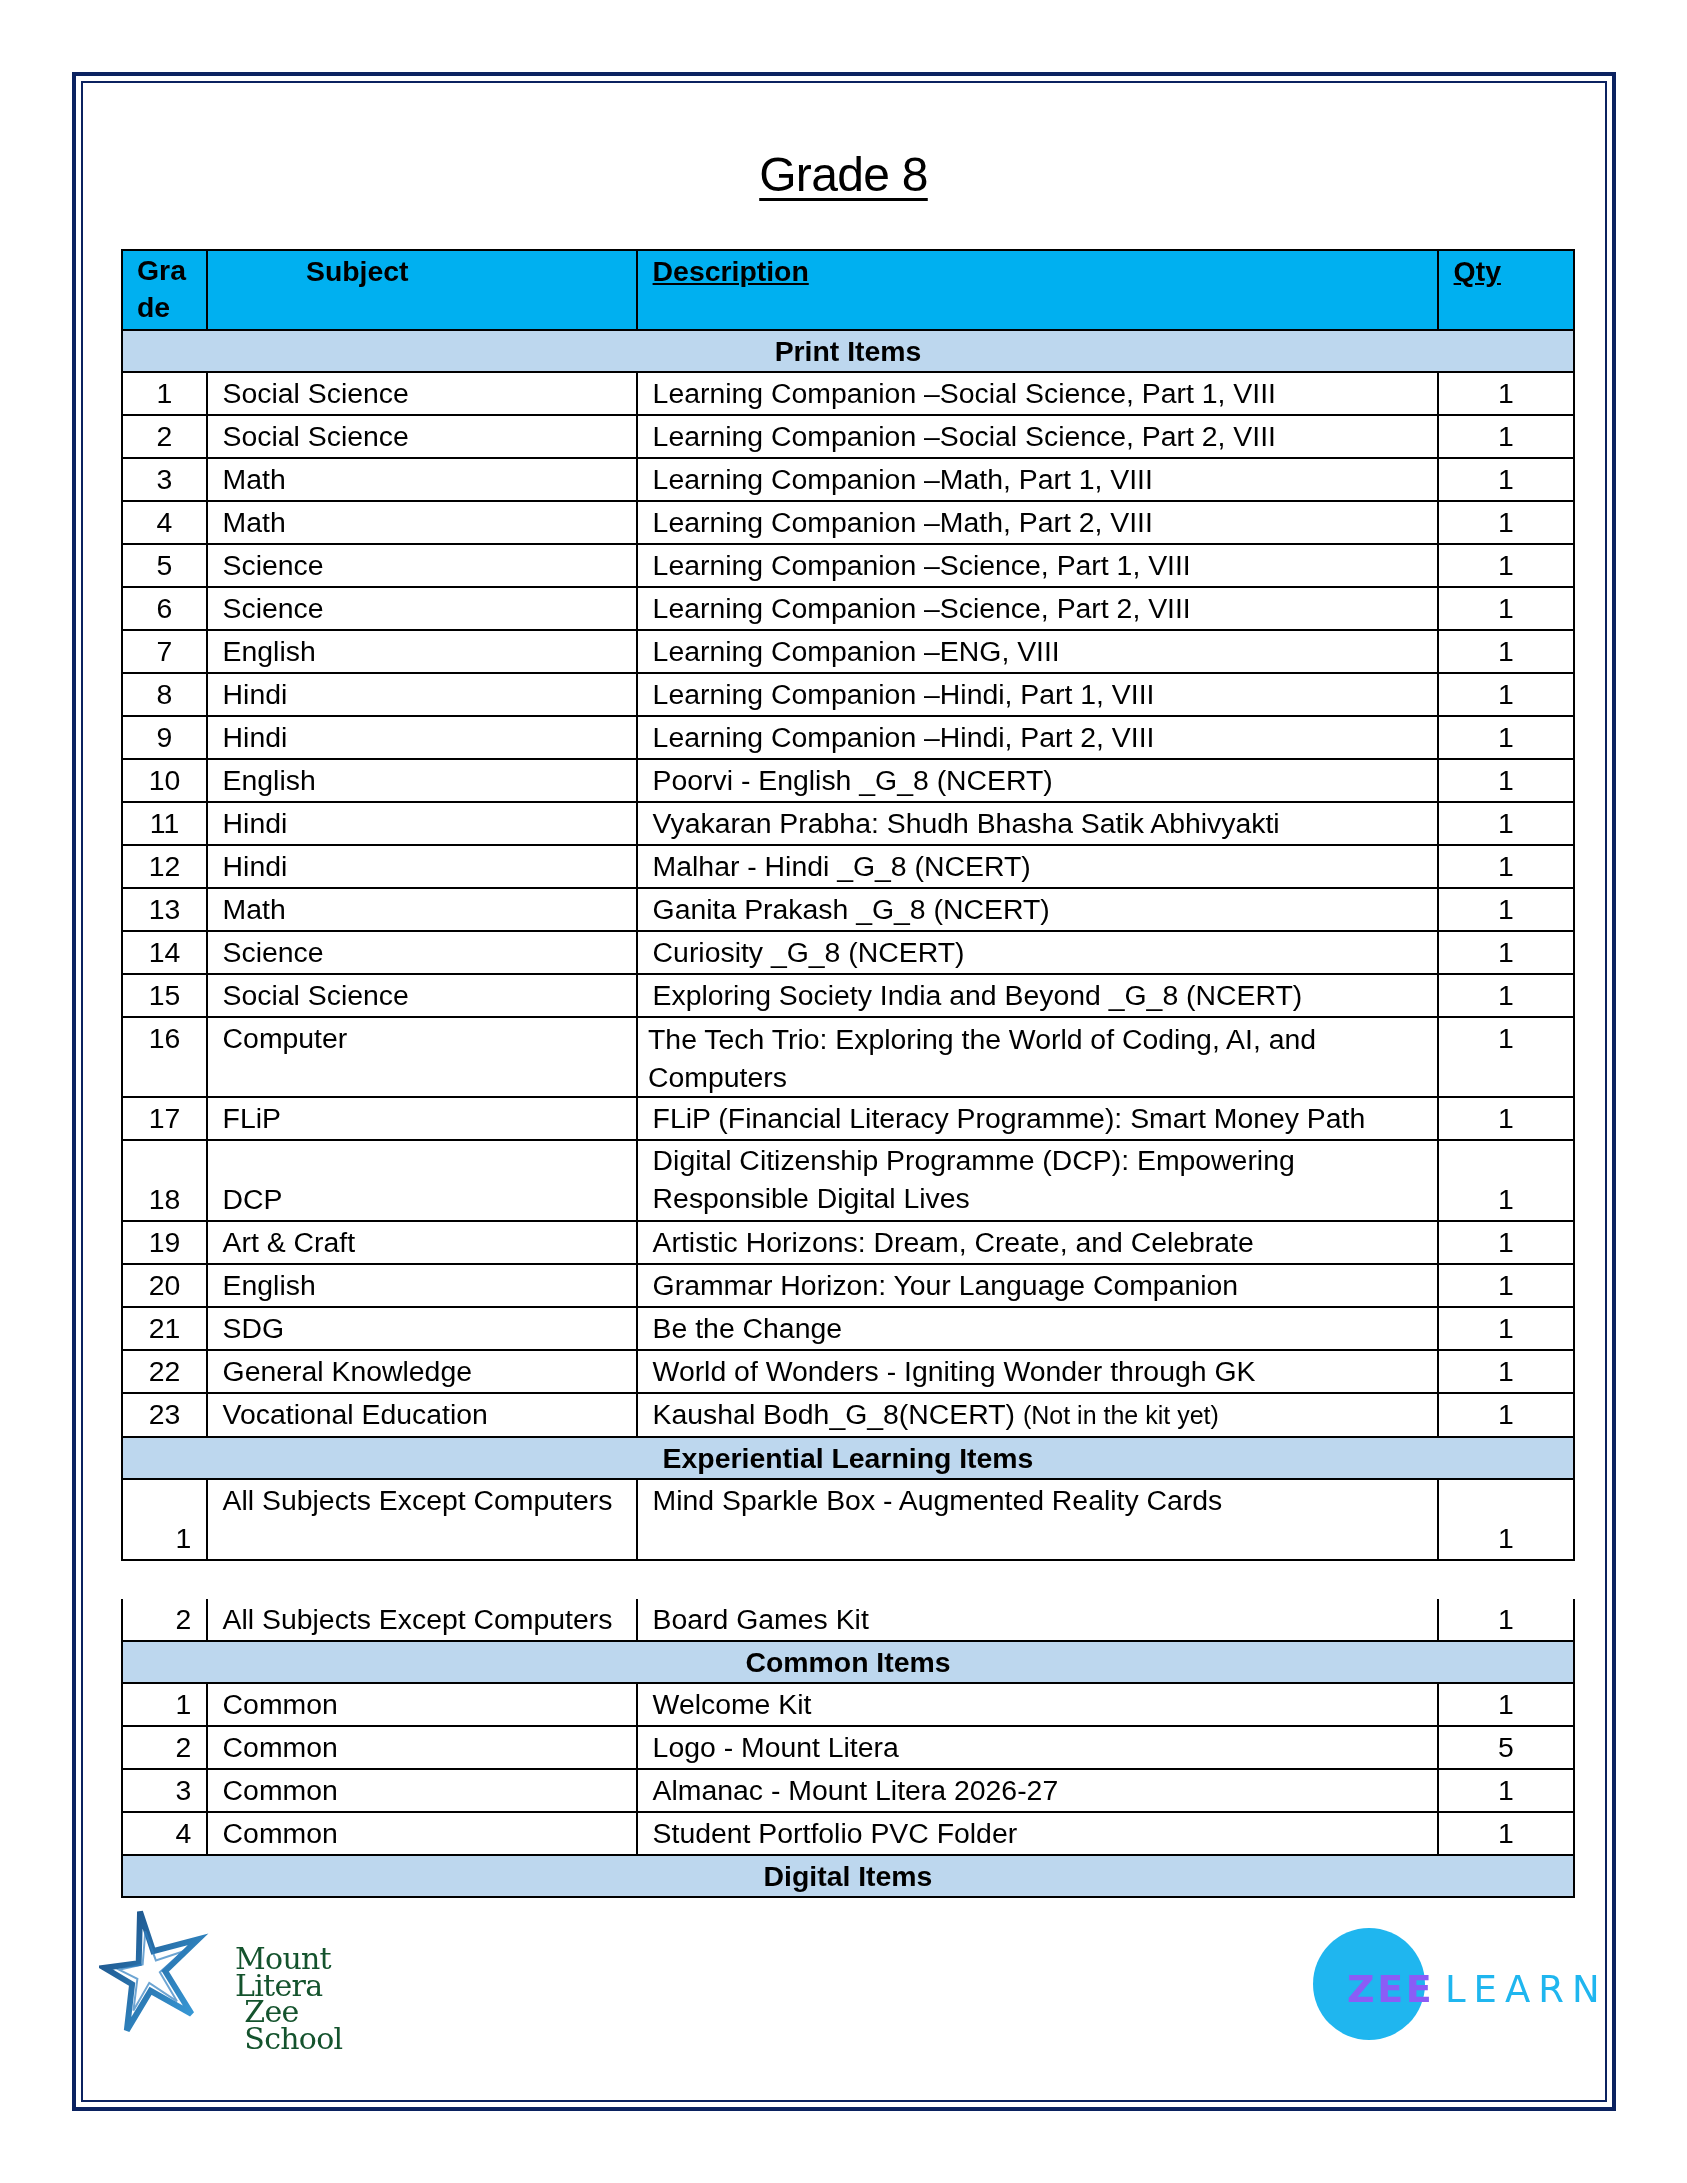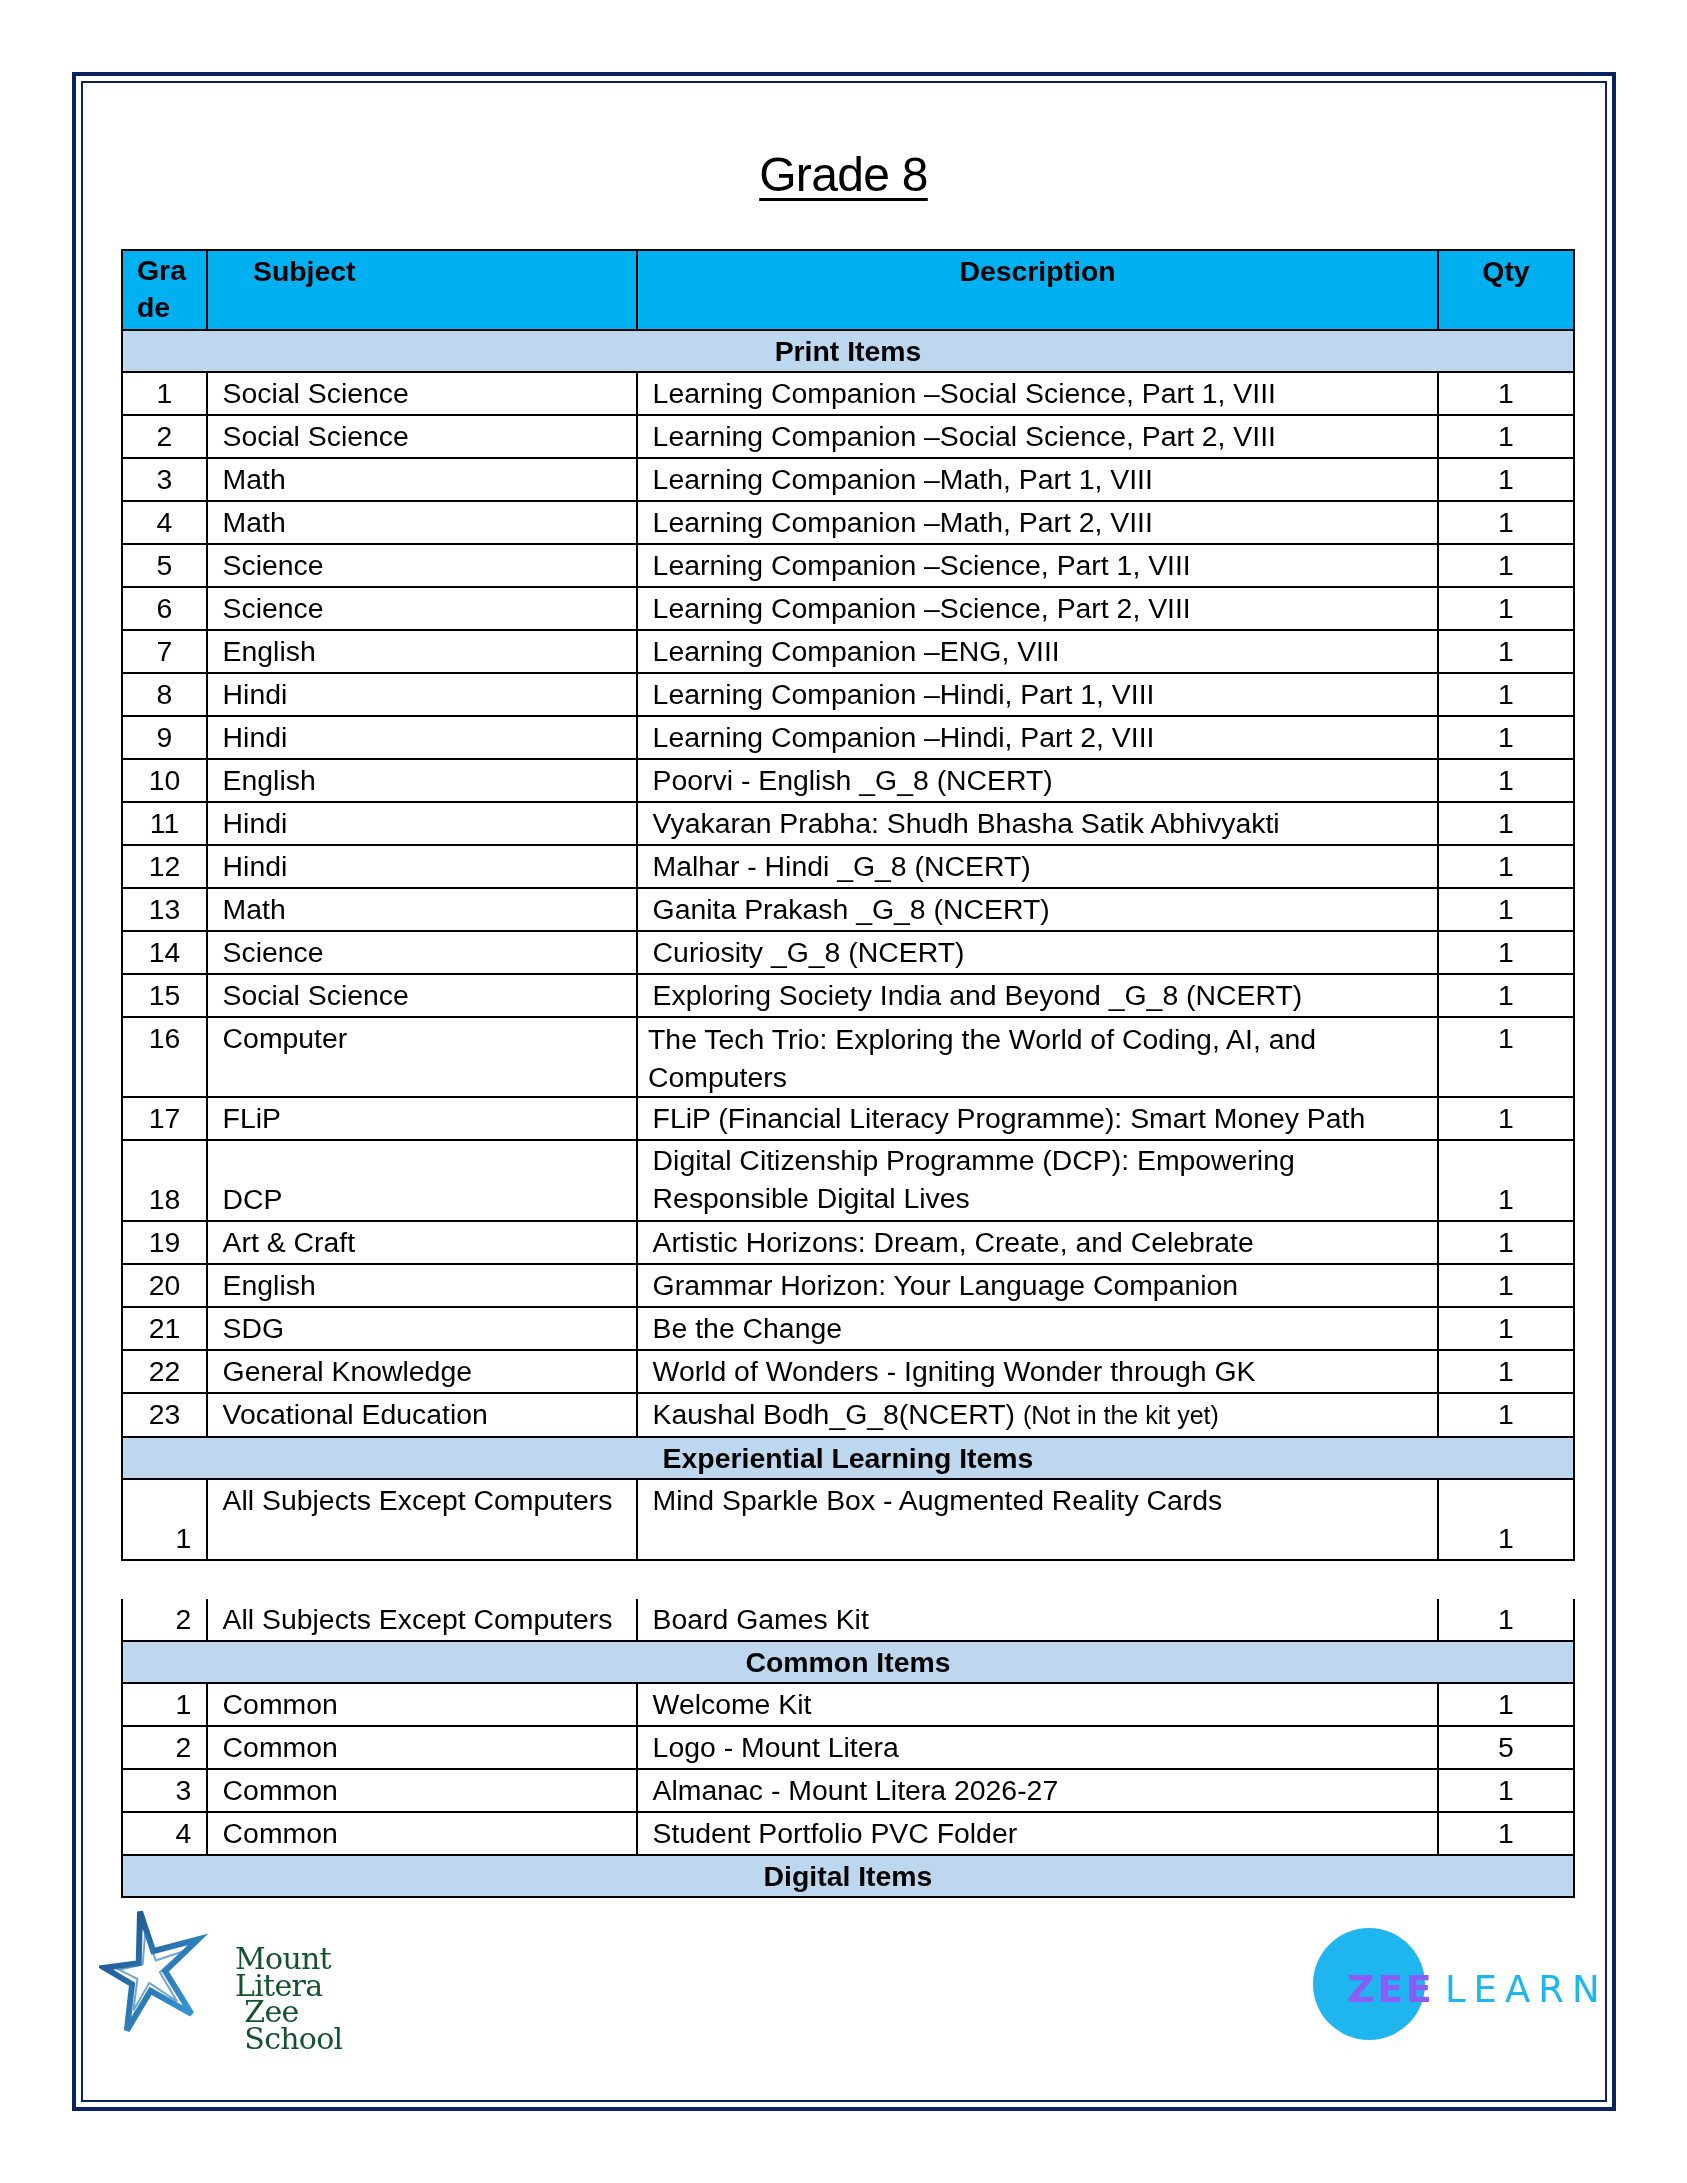--- a/index.html
+++ b/index.html
@@ -12,22 +12,22 @@
   .title { position: absolute; left: 0; width: 1687px; top: 147px; text-align: center;
            font-size: 48px; font-weight: normal; text-decoration: underline;
            text-decoration-thickness: 3.3px; text-underline-offset: 6.6px; letter-spacing: -0.7px; }
   table.kit { position: absolute; left: 121px; top: 249px; width: 1452px;
               border-collapse: collapse; table-layout: fixed; font-size: 28.4px; }
   table.kit td, table.kit th { border: 2px solid #000; padding: 0 14.6px; vertical-align: top;
               line-height: 38px; overflow: hidden; white-space: nowrap; }
   col.c-grade { width: 85px; } col.c-subj { width: 430px; } col.c-desc { width: 801px; } col.c-qty { width: 136px; }
   tr.hdr th { background: #00b0f0; height: 77px; font-weight: bold; padding-top: 1.3px; }
   tr.hdr th.h-grade { text-align: left; padding-left: 14px; white-space: normal; word-break: break-all; line-height: 37px; }
-  tr.hdr th.h-subj { text-align: left; padding-left: 45px; }
-  tr.hdr th.h-desc, tr.hdr th.h-qty { text-align: center; }
+  tr.hdr th.h-subj { text-align: left; padding-left: 98px; }
+  tr.hdr th.h-desc, tr.hdr th.h-qty { text-align: left; text-decoration: underline; }
   tr.sect td { background: #bdd7ee; text-align: center; font-weight: bold; height: 40px; line-height: 40px; margin-left: 22px; }
   tr.row td { height: 40px; line-height: 41px; }
   td.num { text-align: center; padding: 0; }
   td.numr { text-align: right; padding: 0 9.3px 0 0; }
   td.qty { text-align: center; padding: 0; }
   tr.tall td { height: 74px; white-space: normal; }
   tr.tall td.desc { line-height: 38px; padding-top: 1.3px; padding-left: 10px; }
   tr.tall2 td { height: 79px; white-space: normal; }
   td.bottom { vertical-align: bottom !important; }
   td.desc.wrap { white-space: normal; line-height: 38px; }

